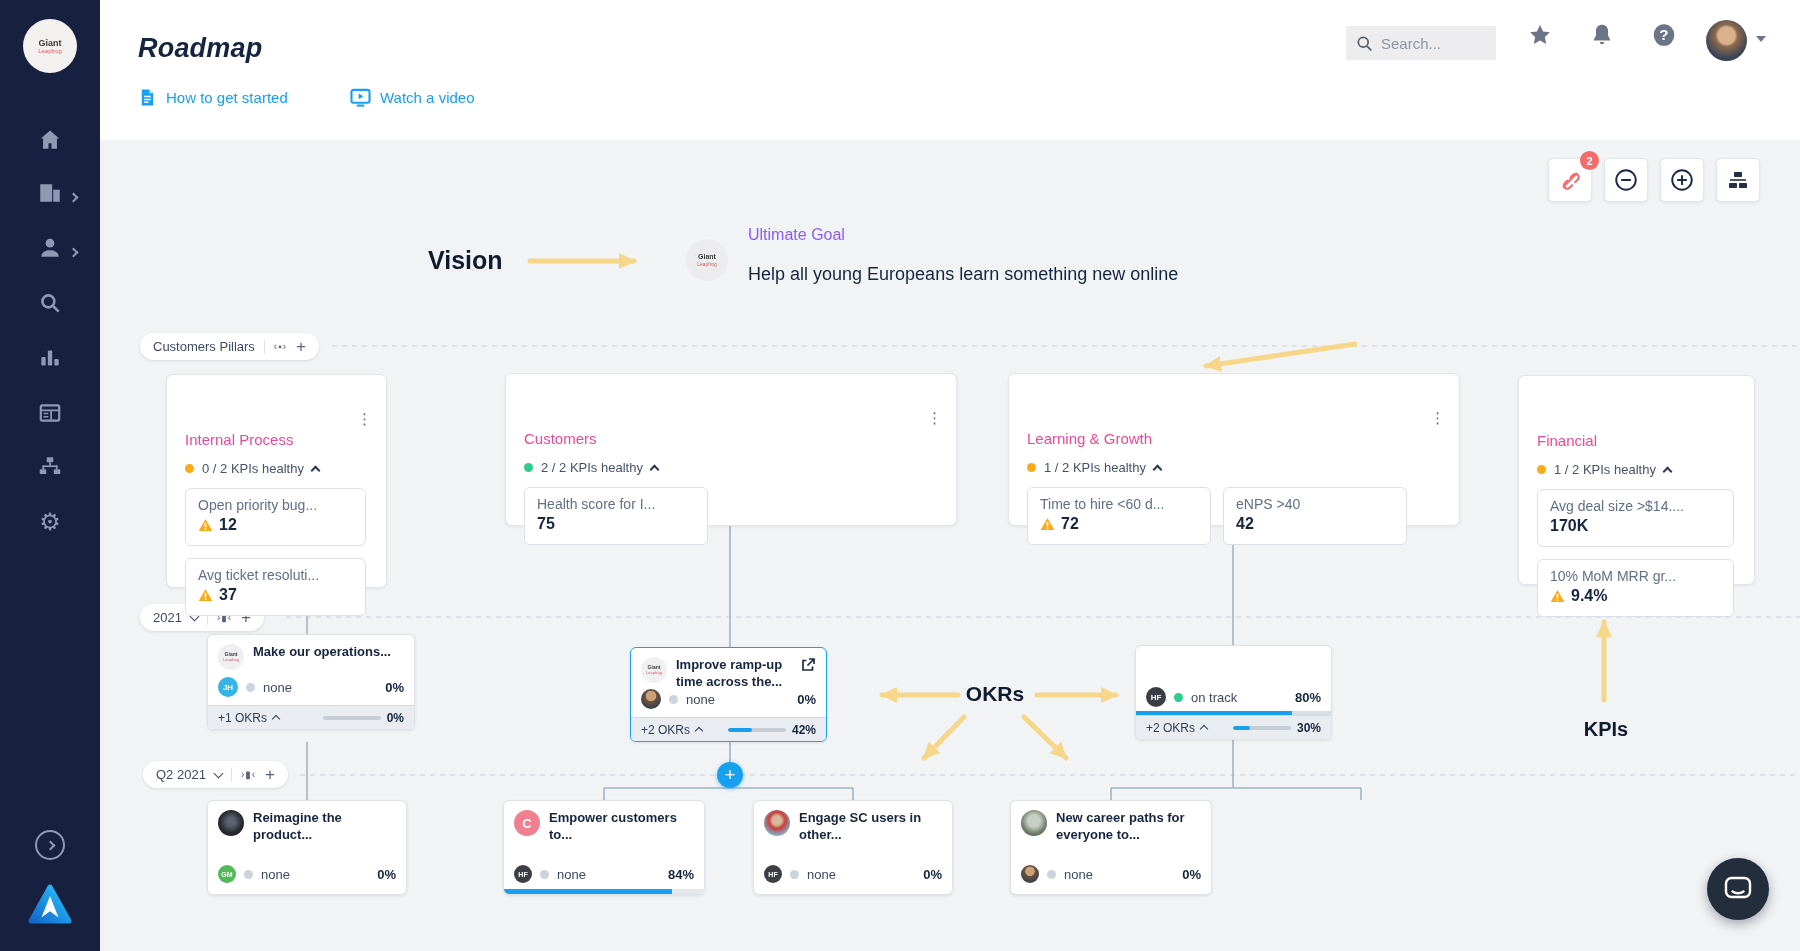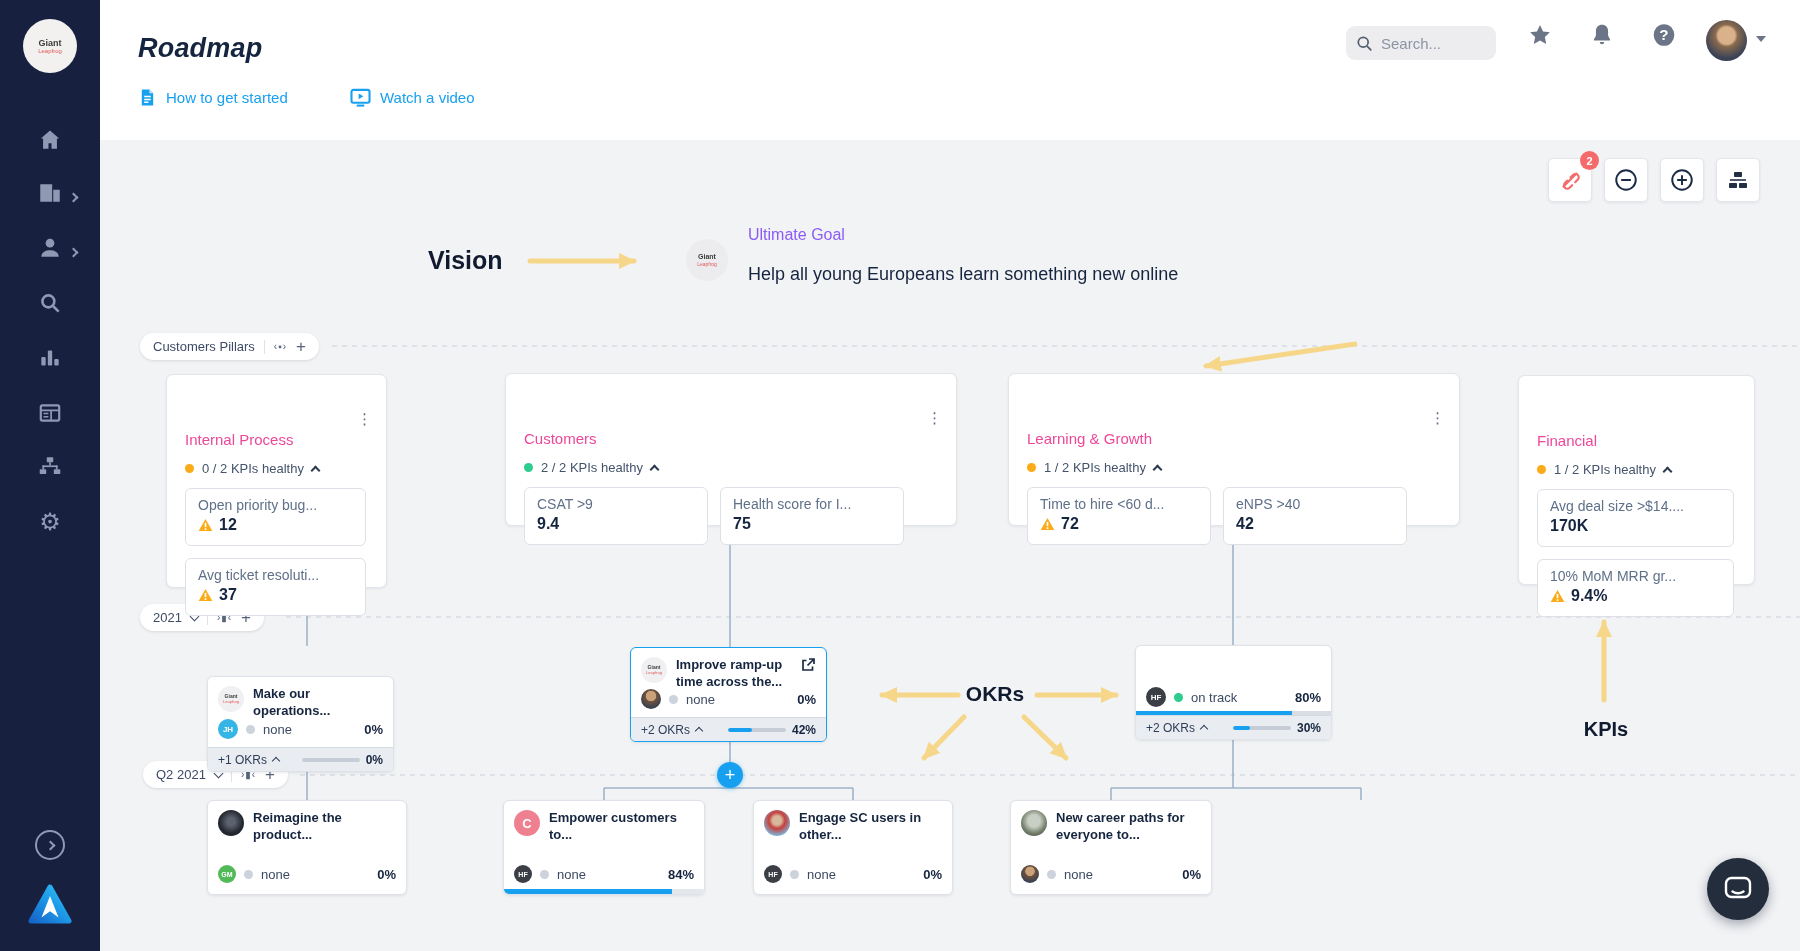--- a/index.html
+++ b/index.html
@@ -19,21 +19,21 @@
   .chev { display:inline-block; width:7px; height:7px; border-right:2px solid #8f99b3; border-bottom:2px solid #8f99b3; }
   .chev.right { transform:rotate(-45deg); }
   .expand-circle { position:absolute; left:35px; top:830px; width:30px; height:30px; border:2px solid #8f99b3;
                    border-radius:50%; display:flex; align-items:center; justify-content:center; }
   .brand-tri { position:absolute; left:28px; top:884px; }
 
   
   .topbar { position:absolute; left:100px; top:0; width:1700px; height:140px; background:#fff; z-index:20; }
   .page-title { position:absolute; left:38px; top:33px; font-size:27px; font-weight:800; color:#16253f; letter-spacing:.2px;font-style:italic; }
   .hlink { position:absolute; top:88px; display:flex; align-items:center; gap:9px; color:#18a0f0; font-size:15px; font-weight:500; cursor:pointer; }
-  .search-box { position:absolute; left:1246px; top:26px; width:150px; height:34px; background:#ededef; border-radius:9px;
+  .search-box { position:absolute; left:1246px; top:26px; width:150px; height:34px; background:#ededef; border-radius:1px;
                 display:flex; align-items:center; padding:0 10px; gap:8px; }
   .search-box input { border:none; background:transparent; outline:none; font-size:15px; color:#5d6675; width:100px; font-family:inherit; }
   .search-box input::placeholder { color:#8c94a3; }
   .hicon { position:absolute; top:22px; width:26px; height:26px; color:#6b7587; }
   .avatar-user { position:absolute; left:1606px; top:20px; width:41px; height:41px; border-radius:50%;
                  background:radial-gradient(circle at 50% 38%, #d9b28c 26%, #8a6a4e 34%, #3a4356 70%); }
   .caret-down { position:absolute; left:1656px; top:36px; width:0; height:0; border-left:5px solid transparent;
                 border-right:5px solid transparent; border-top:6px solid #6b7587; }
 
   
@@ -385,26 +385,20 @@
         <span class="p-title">Customers</span>
         <span class="kebab">⋮</span>
       </div>
       <div class="p-health">
         <span class="dot ok"></span>
         <span>2 / 2 KPIs healthy</span>
         <span class="chev-up-s"></span>
       </div>
       <div class="kpi-wrap">
         <div class="kpi-box">
-          <div class="kpi-name">CSAT &gt;9</div>
-          <div class="kpi-val">
-              <b>9.4</b>
-            </div>
-        </div>
-        <div class="kpi-box">
           <div class="kpi-name">Health score for I...</div>
           <div class="kpi-val">
               <b>75</b>
             </div>
         </div>
       </div>
     </div>
 
     <div class="card" style="left:908px;top:233px;width:452px;height:153px">
       <div class="p-head">
@@ -460,21 +454,21 @@
                 <path d="M8 1 L15.3 14 H0.7 Z" fill="#fbab17"></path>
                 <rect x="7.1" y="5.2" width="1.8" height="4.6" fill="#fff"></rect>
                 <rect x="7.1" y="11" width="1.8" height="1.8" fill="#fff"></rect>
               </svg>
               <b>9.4%</b>
             </div>
         </div>
       </div>
     </div>
 
-    <div class="okr-card" style="left:107px;top:536px;width:187px;height:96px">
+    <div class="okr-card" style="left:107px;top:494px;width:208px;height:96px">
       <div class="o-head">
         <span class="logo-av">
             <span class="t1">Giant</span>
             <span class="t2">Leapfrog</span>
           </span>
         <span class="o-title">Make our operations...</span>
       </div>
       <div class="o-row">
         <span class="av s20 jh">JH</span>
         <span class="dot none"></span>

